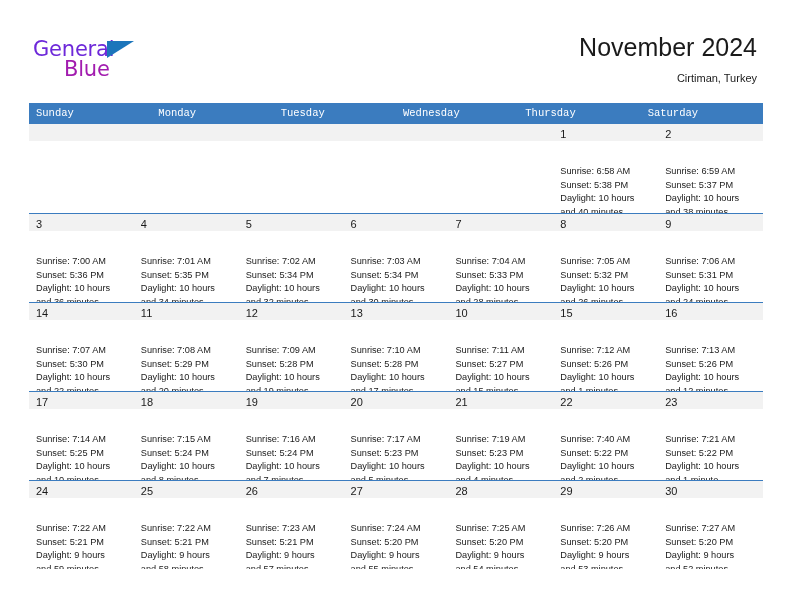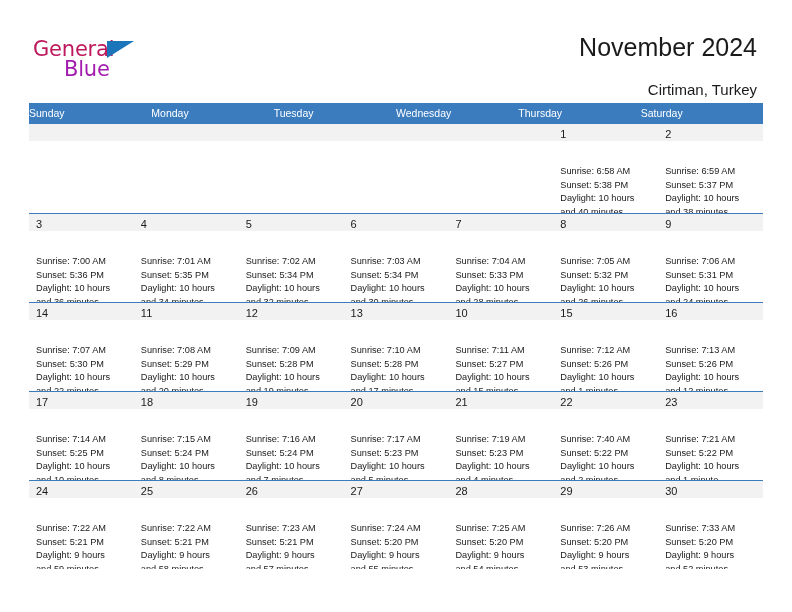--- a/index.html
+++ b/index.html
@@ -35,21 +35,21 @@
     top: 38px;
     width: 130px;
     height: 46px;
   }
   .logo-general {
     position: absolute;
     left: 0;
     top: 0;
     font-size: 21px;
     letter-spacing: -0.2px;
-    color: #be185d;
+    color: #6d28d9;
     font-family: "DejaVu Sans", sans-serif;
     line-height: 22px;
   }
   .logo-tri {
     position: absolute;
     left: 74px;
     top: 3px;
     width: 0;
     height: 0;
     border-left: 27px solid #1b75bb;
@@ -72,48 +72,50 @@
     text-align: right;
   }
   .cal-title {
     font-size: 25px;
     color: #1a1a1a;
     line-height: 30px;
     white-space: nowrap;
     margin-left: 12px;
   }
   .cal-subtitle {
-    font-size: 15px;
+    font-size: 11px;
     color: #1a1a1a;
     line-height: 18px;
-    margin-top: 19px;
+    margin-top: 7px;
     white-space: nowrap;
   }
 
   
   .calendar {
     position: absolute;
     left: 29px;
     top: 103px;
     width: 734px;
   }
   .weekdays {
     display: flex;
     width: 734px;
     height: 21px;
     background: #3b7cbf;
   }
   .weekday {
     flex: 1 1 0;
     box-sizing: border-box;
+    padding-left: 7px;
     font-size: 10.5px;
     color: #ffffff;
     line-height: 21px;
     white-space: nowrap;
     overflow: hidden;
+    font-family: Liberation Mono, monospace;
   }
   .week {
     display: flex;
     width: 734px;
     height: 89px;
     border-top: 1px solid #3b7cbf;
     box-sizing: border-box;
   }
   .week.first {
     border-top: none;
@@ -455,21 +457,21 @@
             <div class="day-body">
               <div class="day-line">Sunrise: 7:26 AM</div>
               <div class="day-line">Sunset: 5:20 PM</div>
               <div class="day-line">Daylight: 9 hours</div>
               <div class="day-line">and 53 minutes.</div>
             </div>
           </div>
           <div class="day">
             <div class="day-head"><span class="day-num">30</span></div>
             <div class="day-body">
-              <div class="day-line">Sunrise: 7:33 AM</div>
+              <div class="day-line">Sunrise: 7:27 AM</div>
               <div class="day-line">Sunset: 5:20 PM</div>
               <div class="day-line">Daylight: 9 hours</div>
               <div class="day-line">and 52 minutes.</div>
             </div>
           </div>
         </div>
       </div>
   </div>
 
 </div>

